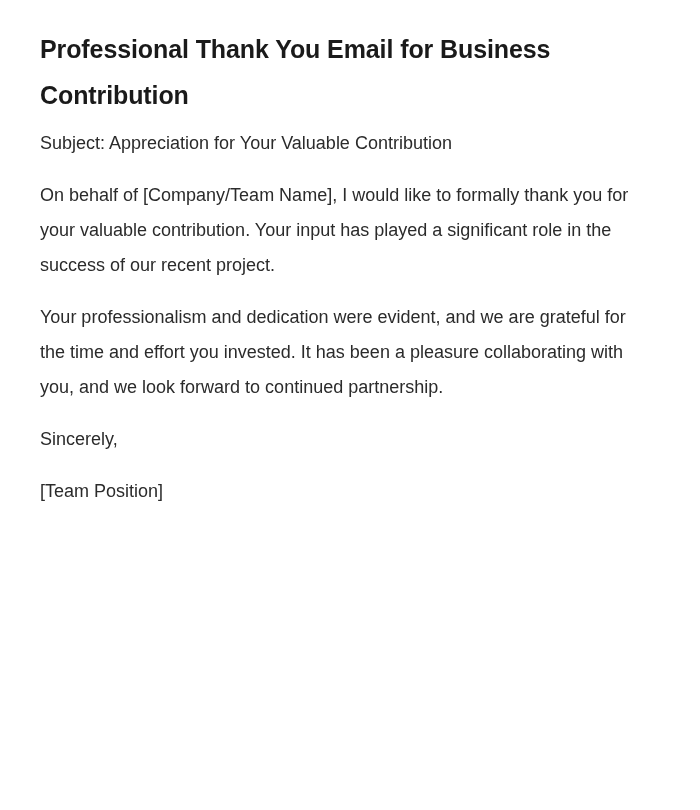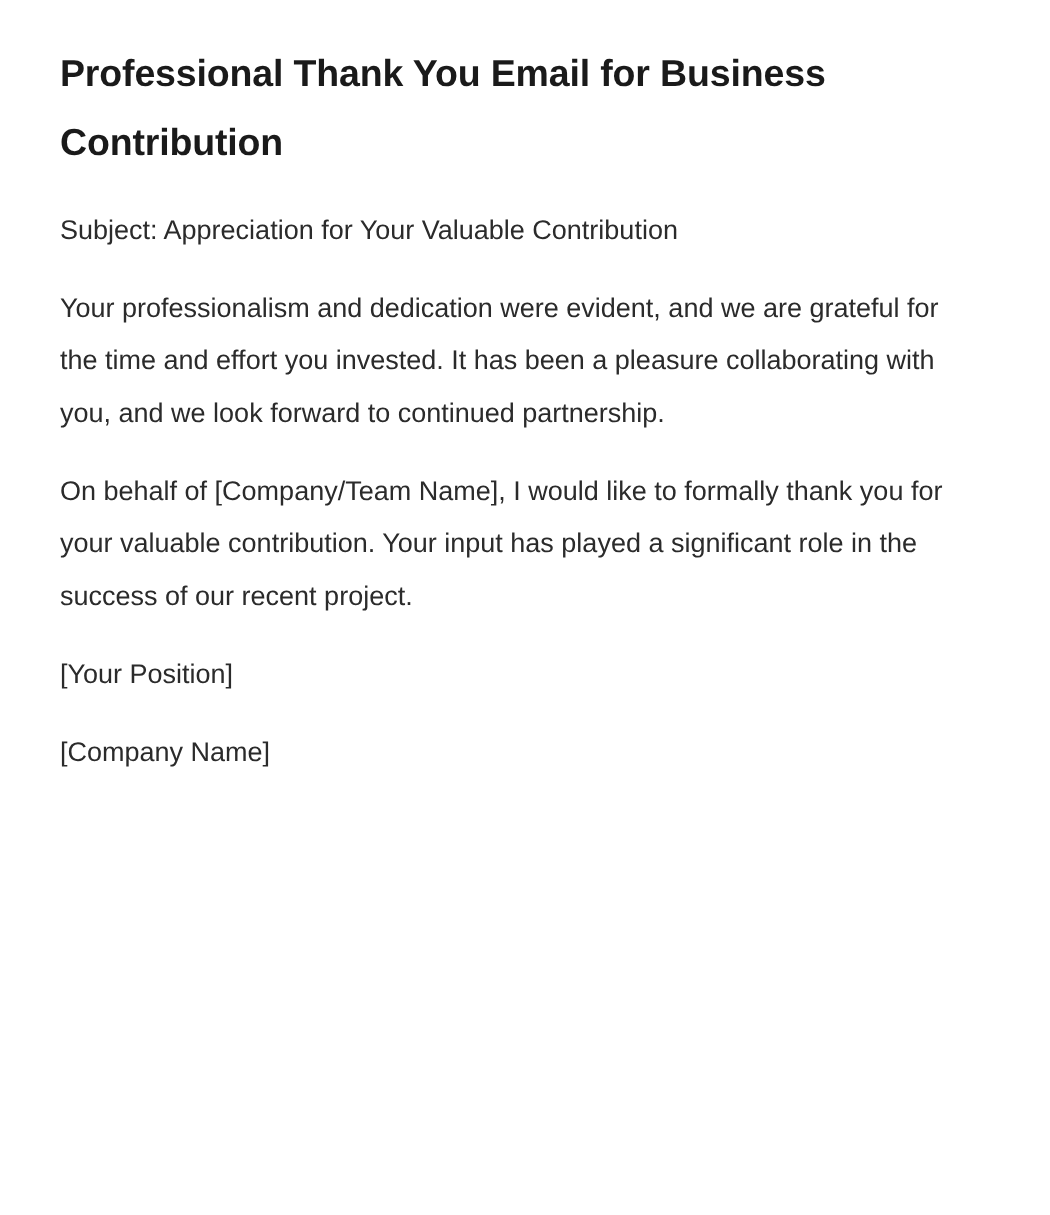--- a/index.html
+++ b/index.html
@@ -25,21 +25,21 @@
     font-size: 25px;
     line-height: 46px;
     font-weight: 700;
     color: #1a1a1a;
     letter-spacing: -0.1px;
     margin: 0 0 0 0;
     max-width: 560px;
     font-stretch: condensed;
   }
   .body-block {
-    margin-top: 18px;
+    margin-top: 8px;
   }
   .para {
     font-size: 18px;
     line-height: 35px;
     color: #2b2b2b;
     margin: 0 0 17px 0;
     max-width: 596px;
     font-weight: 400;
   }
   .para:last-child {
@@ -48,19 +48,19 @@
 </style>
 </head>
 <body>
 
 <div class="page">
 
   <h1 class="doc-title">Professional Thank You Email for Business Contribution</h1>
 
   <div class="body-block">
     <p class="para">Subject: Appreciation for Your Valuable Contribution</p>
+    <p class="para">On behalf of [Company/Team Name], I would like to formally thank you for your valuable contribution. Your input has played a significant role in the success of our recent project.</p>
     <p class="para">Your professionalism and dedication were evident, and we are grateful for the time and effort you invested. It has been a pleasure collaborating with you, and we look forward to continued partnership.</p>
-    <p class="para">On behalf of [Company/Team Name], I would like to formally thank you for your valuable contribution. Your input has played a significant role in the success of our recent project.</p>
-    <p class="para">[Your Position]</p>
-    <p class="para">[Company Name]</p>
+    <p class="para">Sincerely,</p>
+    <p class="para">[Team Position]</p>
   </div>
 
 </div>
 
 </body></html>

